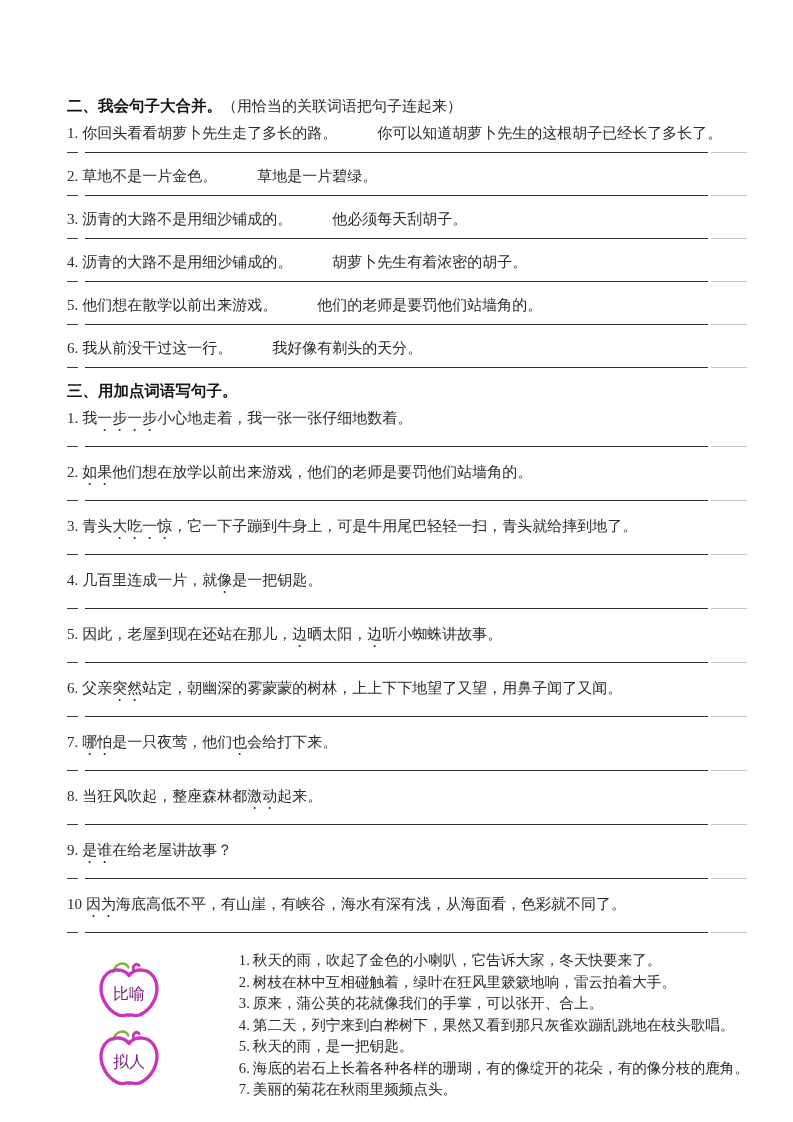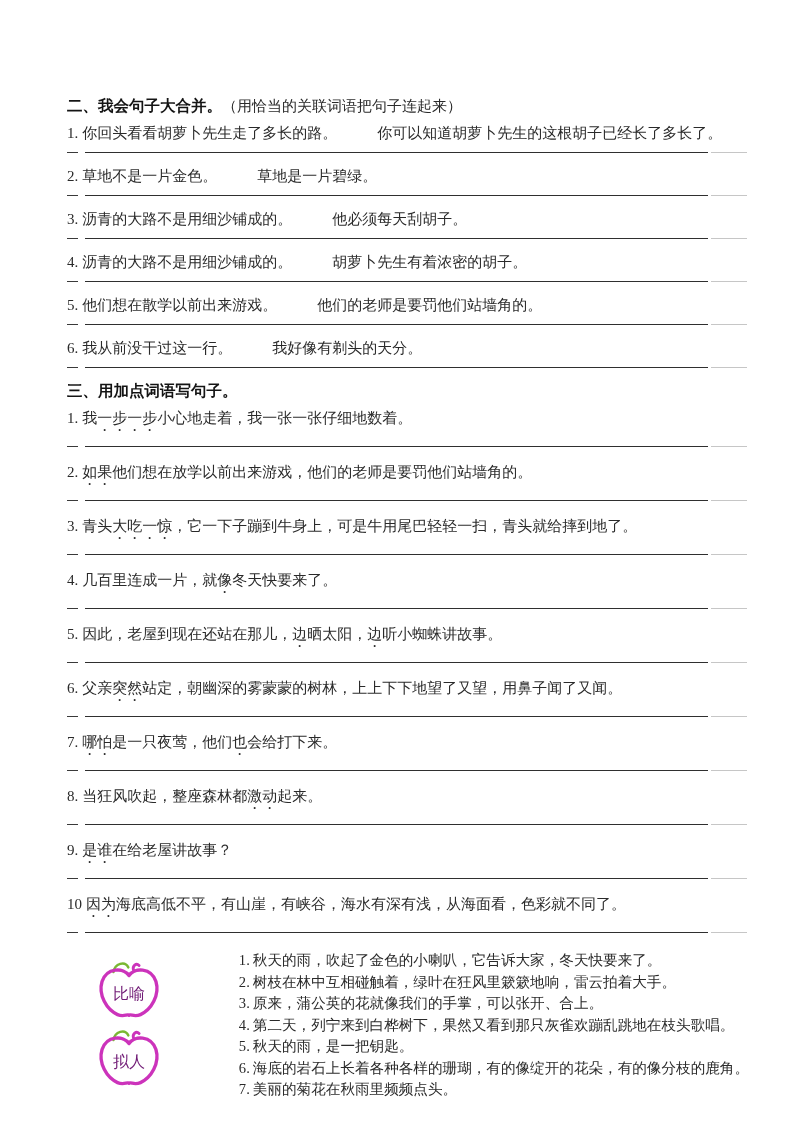--- a/index.html
+++ b/index.html
@@ -118,21 +118,21 @@
         <span class="al-tail"></span>
       </div>
 
     <p class="q-item"><span class="num">3.</span><span><span>青头</span><span class="em-dot">大吃一惊</span><span>，它一下子蹦到牛身上，可是牛用尾巴轻轻一扫，青头就给摔到地了。</span></span></p>
     <div class="answer-line">
         <span class="al-dash"></span>
         <span class="al-main"></span>
         <span class="al-tail"></span>
       </div>
 
-    <p class="q-item"><span class="num">4.</span><span><span>几百里连成一片，就</span><span class="em-dot">像</span><span>冬天快要来了。</span></span></p>
+    <p class="q-item"><span class="num">4.</span><span><span>几百里连成一片，就</span><span class="em-dot">像</span><span>是一把钥匙。</span></span></p>
     <div class="answer-line">
         <span class="al-dash"></span>
         <span class="al-main"></span>
         <span class="al-tail"></span>
       </div>
 
     <p class="q-item"><span class="num">5.</span><span><span>因此，老屋到现在还站在那儿，</span><span class="em-dot">边</span><span>晒太阳，</span><span class="em-dot">边</span><span>听小蜘蛛讲故事。</span></span></p>
     <div class="answer-line">
         <span class="al-dash"></span>
         <span class="al-main"></span>

